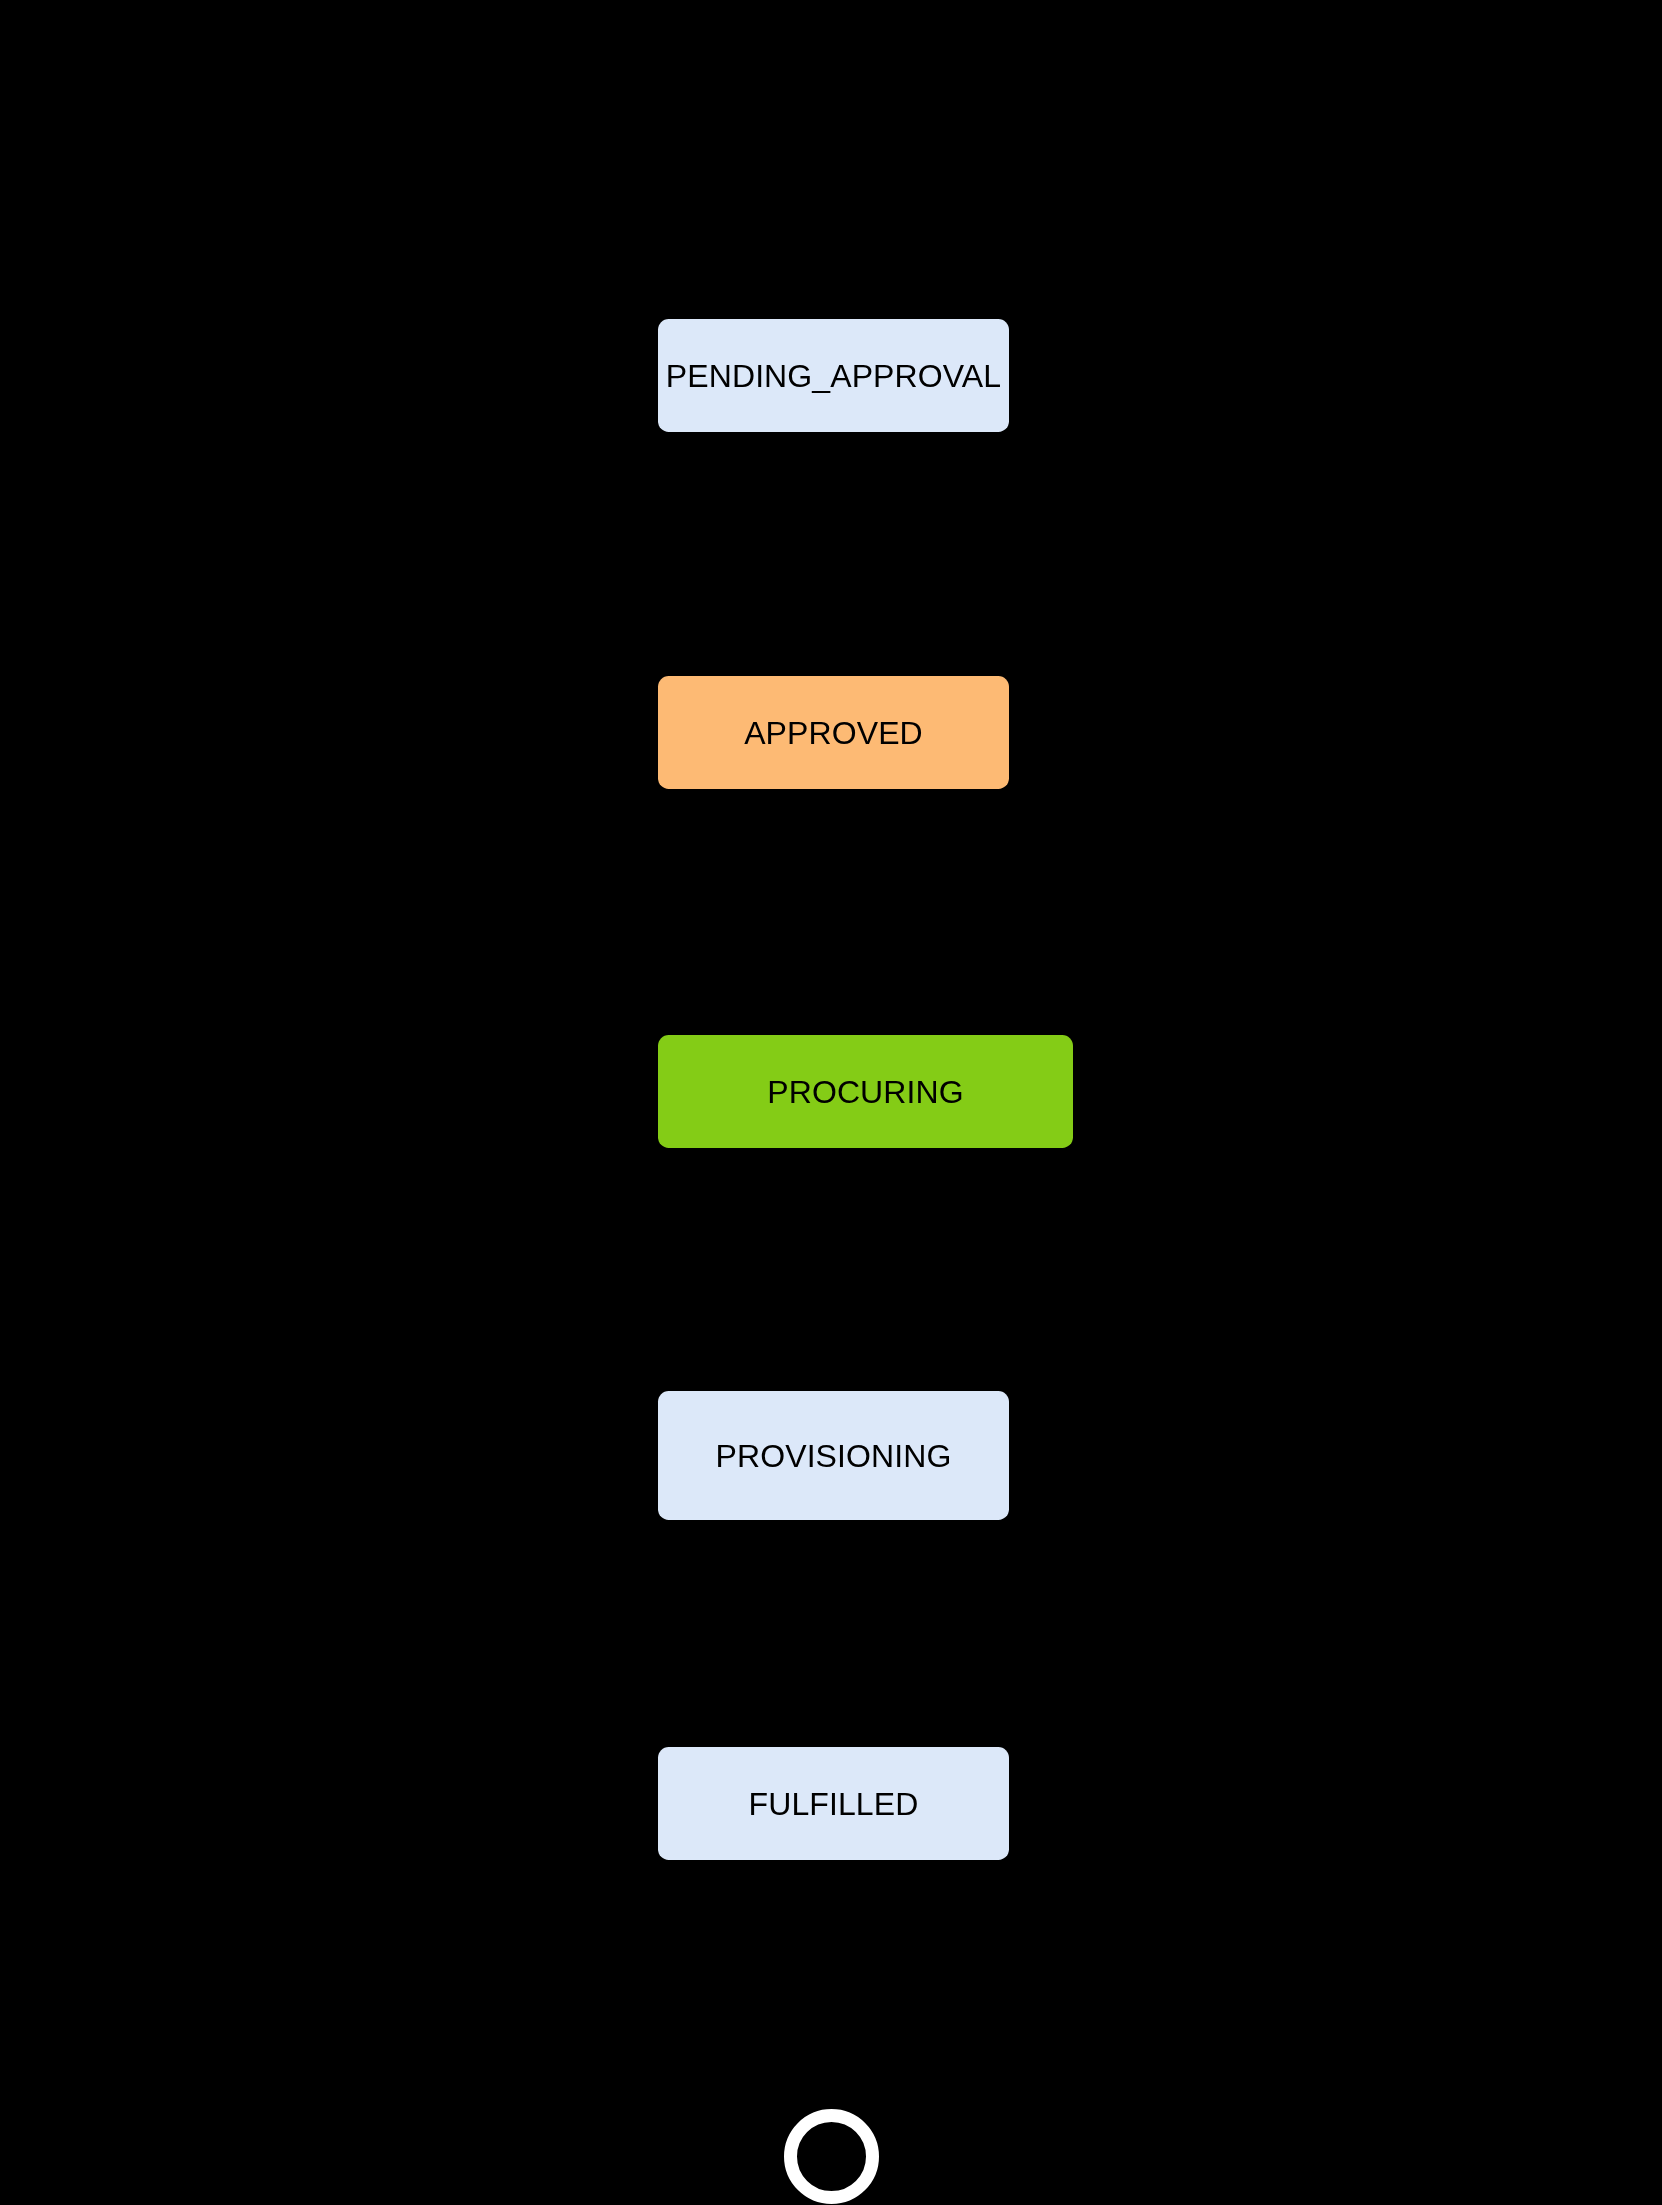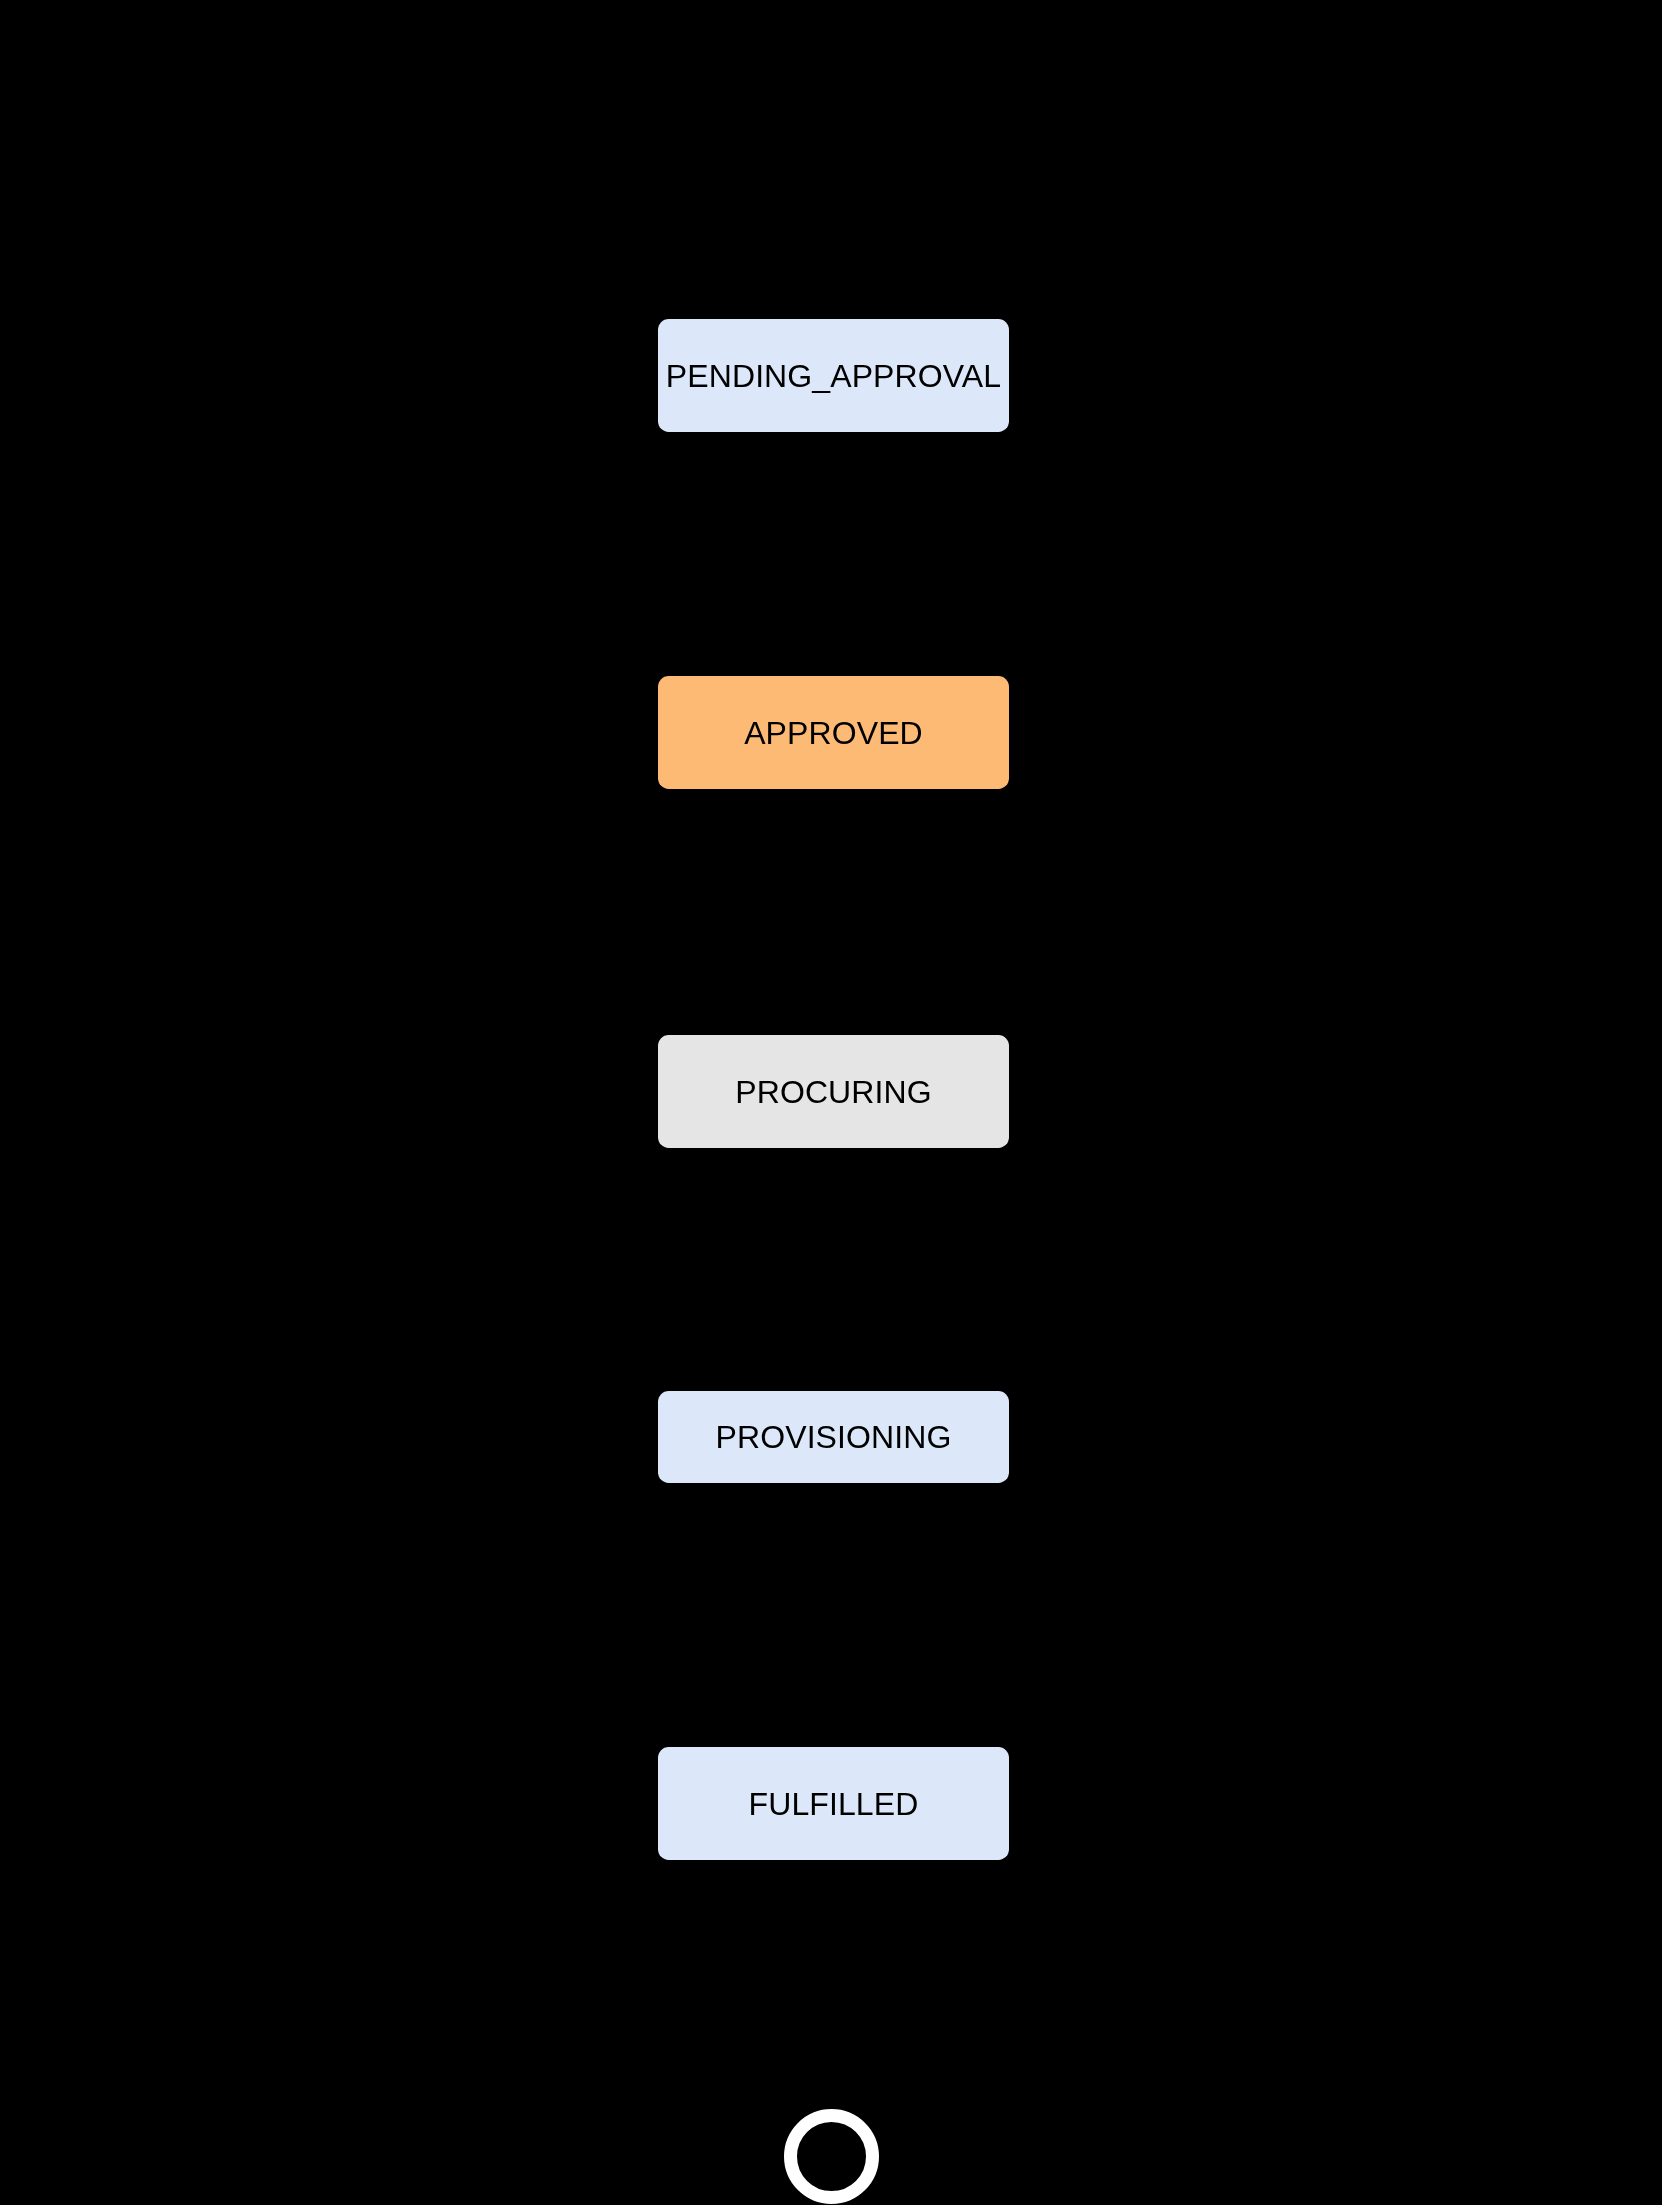--- a/index.html
+++ b/index.html
@@ -72,25 +72,25 @@
   </svg>
 
   <div class="node" style="left: 658px; top: 319px; width: 351px; height: 113px; background: rgb(220, 232, 249); color: rgb(0, 0, 0);">
     <span class="node-label">PENDING_APPROVAL</span>
   </div>
 
   <div class="node" style="left: 658px; top: 676px; width: 351px; height: 113px; background: #fdba74; color: rgb(0, 0, 0);">
     <span class="node-label">APPROVED</span>
   </div>
 
-  <div class="node" style="left: 658px; top: 1035px; width: 351px; height: 113px; background: #e5e5e5; color: rgb(0, 0, 0);">
+  <div class="node" style="left: 658px; top: 1035px; width: 415px; height: 113px; background: #84cc16; color: rgb(0, 0, 0);">
     <span class="node-label">PROCURING</span>
   </div>
 
-  <div class="node" style="left: 658px; top: 1391px; width: 351px; height: 92px; background: rgb(220, 232, 249); color: rgb(0, 0, 0);">
+  <div class="node" style="left: 658px; top: 1391px; width: 351px; height: 129px; background: rgb(220, 232, 249); color: rgb(0, 0, 0);">
     <span class="node-label">PROVISIONING</span>
   </div>
 
   <div class="node" style="left: 658px; top: 1747px; width: 351px; height: 113px; background: rgb(220, 232, 249); color: rgb(0, 0, 0);">
     <span class="node-label">FULFILLED</span>
   </div>
 
   <div class="terminal-node" style="left: 784px; top: 2109px; width: 95px; height: 95px; border: 13px solid rgb(255, 255, 255);"></div>
 
 </div>

